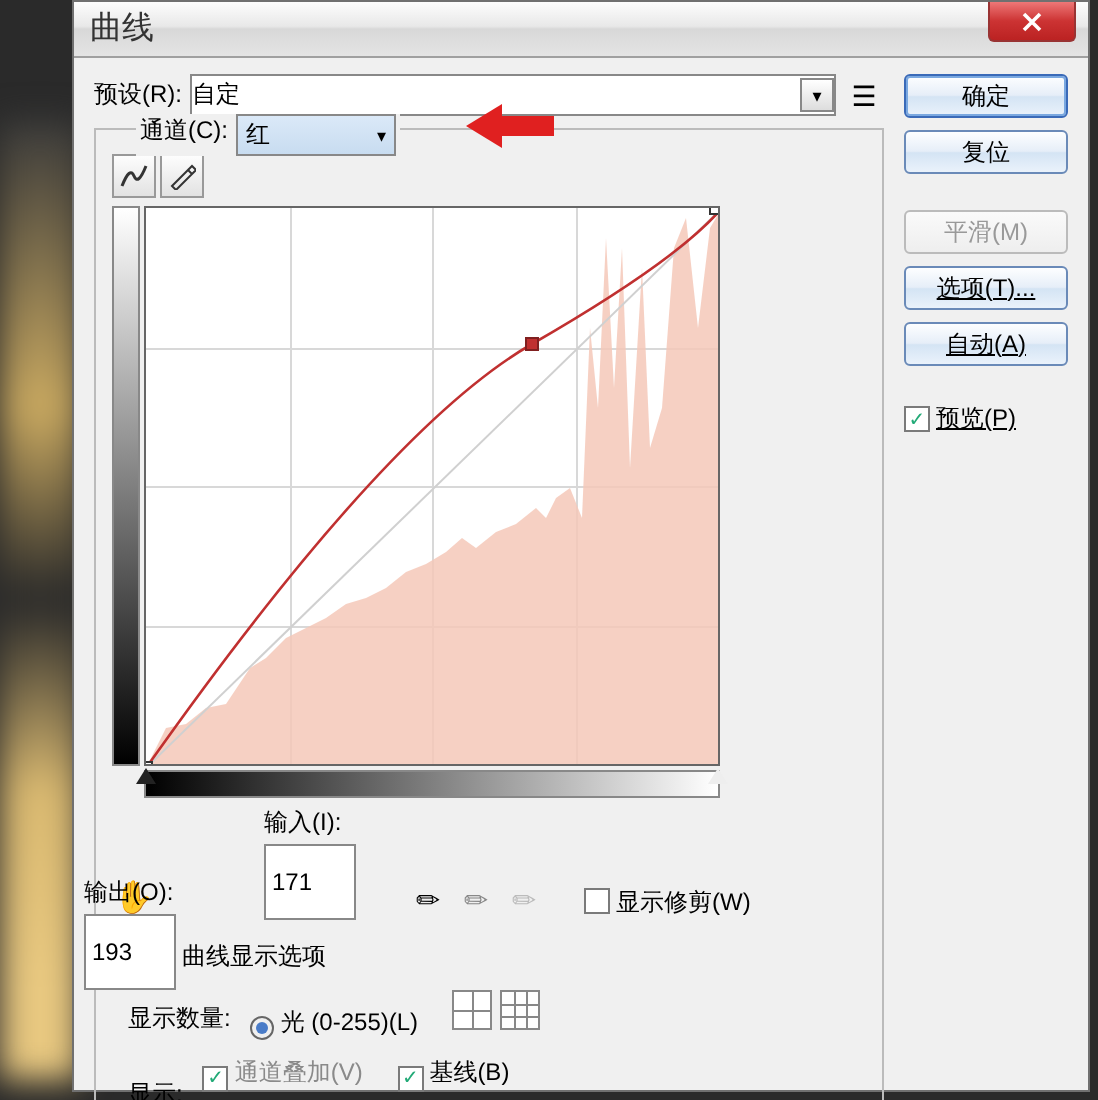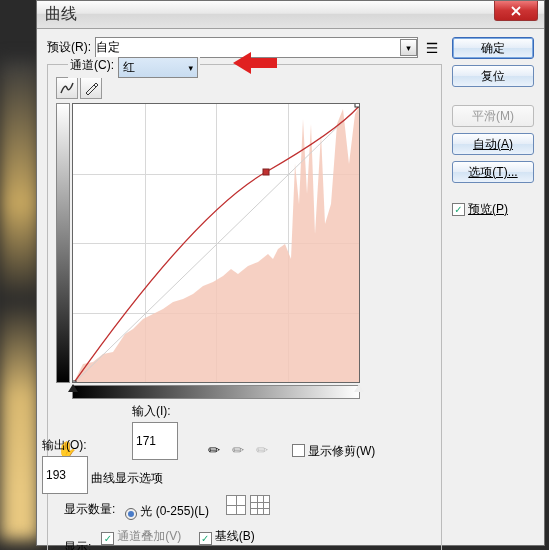--- a/index.html
+++ b/index.html
@@ -203,24 +203,24 @@
           <span>确定</span>
         </div>
       <div class="btn">
           <span>复位</span>
         </div>
       <div style="height:6px"></div>
       <div class="btn disabled">
           <span>平滑(M)</span>
         </div>
       <div class="btn">
+          <span class="underline">选项(T)...</span>
+        </div>
+      <div class="btn">
           <span class="underline">自动(A)</span>
-        </div>
-      <div class="btn">
-          <span class="underline">选项(T)...</span>
         </div>
       <label class="chk-row">
           <span class="chk">✓</span>
           <span class="underline">预览(P)</span>
         </label>
     </div>
   </div>
 </div>
 
 </body></html>

